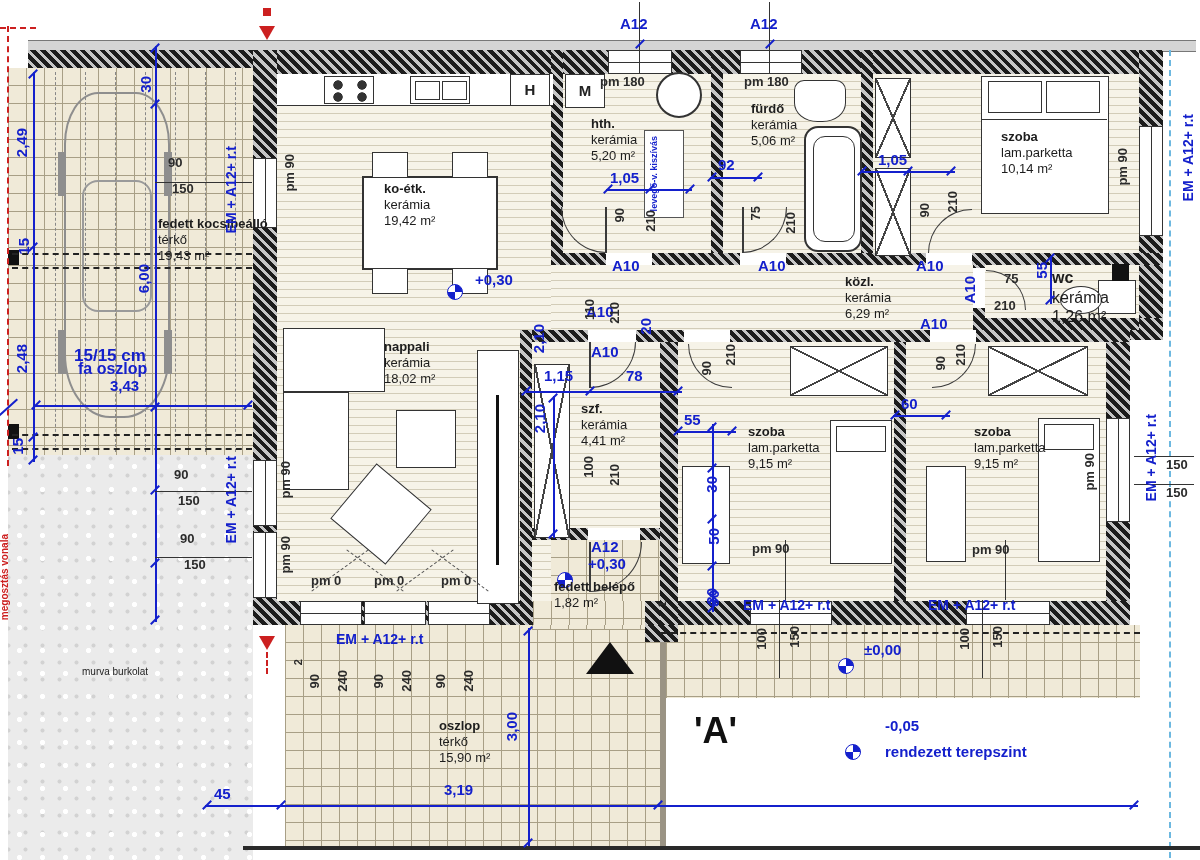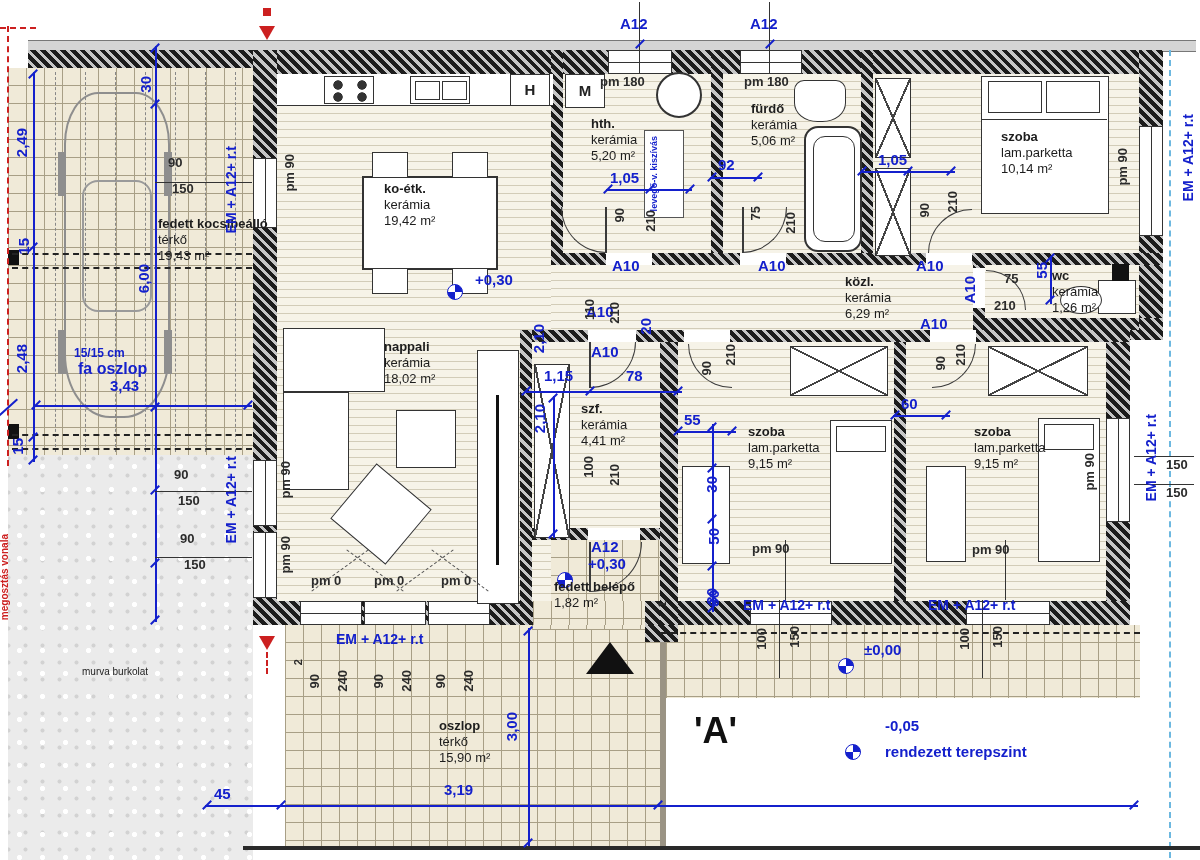--- a/index.html
+++ b/index.html
@@ -249,39 +249,39 @@
 
   <div class="northarrow" style="left:586px;top:642px;"></div>
   <div class="sectionA" style="left:694px;top:710px;">'A'</div>
 
   <div id="room-layer" class="abs" style="left:0;top:0;width:100%;height:100%;z-index:5;pointer-events:none;">
       <div class="roomlbl" style="left: 158px; top: 216px;"><span class="rname">fedett kocsibeálló</span><span>térkő</span><span>19,43 m²</span></div>
       <div class="roomlbl" style="left: 384px; top: 181px;"><span class="rname">ko-étk.</span><span>kerámia</span><span>19,42 m²</span></div>
       <div class="roomlbl" style="left: 591px; top: 116px;"><span class="rname">hth.</span><span>kerámia</span><span>5,20 m²</span></div>
       <div class="roomlbl" style="left: 751px; top: 101px;"><span class="rname">fürdő</span><span>kerámia</span><span>5,06 m²</span></div>
       <div class="roomlbl" style="left: 1001px; top: 129px;"><span class="rname">szoba</span><span>lam.parketta</span><span>10,14 m²</span></div>
-      <div class="roomlbl" style="left: 1052px; top: 268px; font-size: 13px;"><span class="rname">wc</span><span>kerámia</span><span>1,26 m²</span></div>
+      <div class="roomlbl" style="left: 1052px; top: 268px; font-size: 16px;"><span class="rname">wc</span><span>kerámia</span><span>1,26 m²</span></div>
       <div class="roomlbl" style="left: 845px; top: 274px;"><span class="rname">közl.</span><span>kerámia</span><span>6,29 m²</span></div>
       <div class="roomlbl" style="left: 384px; top: 339px;"><span class="rname">nappali</span><span>kerámia</span><span>18,02 m²</span></div>
       <div class="roomlbl" style="left: 581px; top: 401px;"><span class="rname">szf.</span><span>kerámia</span><span>4,41 m²</span></div>
       <div class="roomlbl" style="left: 748px; top: 424px;"><span class="rname">szoba</span><span>lam.parketta</span><span>9,15 m²</span></div>
       <div class="roomlbl" style="left: 974px; top: 424px;"><span class="rname">szoba</span><span>lam.parketta</span><span>9,15 m²</span></div>
       <div class="roomlbl" style="left: 554px; top: 579px;"><span class="rname">fedett belépő</span><span>1,82 m²</span></div>
       <div class="roomlbl" style="left: 439px; top: 718px;"><span class="rname">oszlop</span><span>térkő</span><span>15,90 m²</span></div>
       <div class="roomlbl" style="left: 82px; top: 666px; font-size: 10px;"><span class="">murva burkolat</span></div>
     </div>
   <div id="ann-layer" class="abs" style="left:0;top:0;width:100%;height:100%;z-index:5;pointer-events:none;">
       <span class="ann bc rot" style="left: 14px; top: 128px;">2,49</span>
       <span class="ann bc rot" style="left: 16px; top: 238px;">15</span>
       <span class="ann bc rot" style="left: 14px; top: 344px;">2,48</span>
       <span class="ann bc rot" style="left: 10px; top: 438px;">15</span>
       <span class="ann bc rot" style="left: 138px; top: 76px;">30</span>
       <span class="ann bc rot" style="left: 136px; top: 264px;">6,00</span>
       <span class="ann bc" style="left: 110px; top: 378px;">3,43</span>
-      <span class="ann bc" style="left: 74px; top: 347px; font-size: 12px;">15/15 cm</span>
+      <span class="ann bc" style="left: 74px; top: 347px; font-size: 17px;">15/15 cm</span>
       <span class="ann bc" style="left: 78px; top: 361px; font-size: 16px;">fa oszlop</span>
       <span class="ann kc" style="left: 168px; top: 156px;">90</span>
       <span class="ann kc" style="left: 172px; top: 182px;">150</span>
       <span class="ann kc" style="left: 174px; top: 468px;">90</span>
       <span class="ann kc" style="left: 178px; top: 494px;">150</span>
       <span class="ann kc" style="left: 180px; top: 532px;">90</span>
       <span class="ann kc" style="left: 184px; top: 558px;">150</span>
       <span class="ann bc rot" style="left: 224px; top: 146px; font-size: 14px;">EM + A12+ r.t</span>
       <span class="ann bc rot" style="left: 224px; top: 456px; font-size: 14px;">EM + A12+ r.t</span>
       <span class="ann kc rot" style="left: 283px; top: 154px;">pm 90</span>

